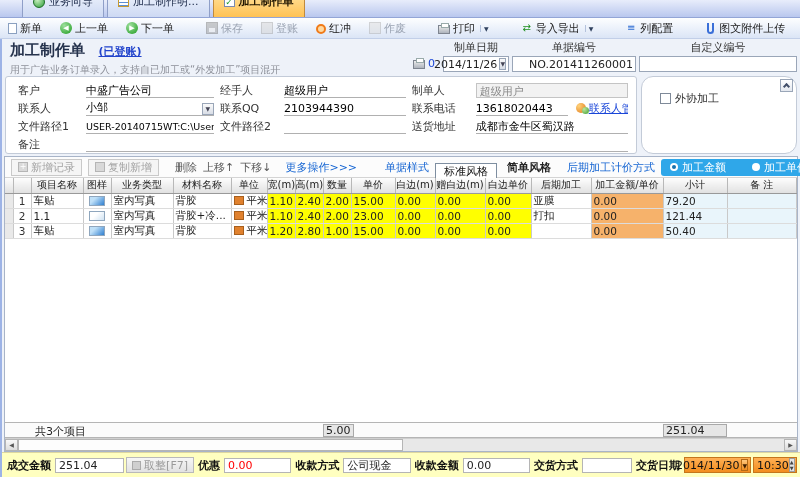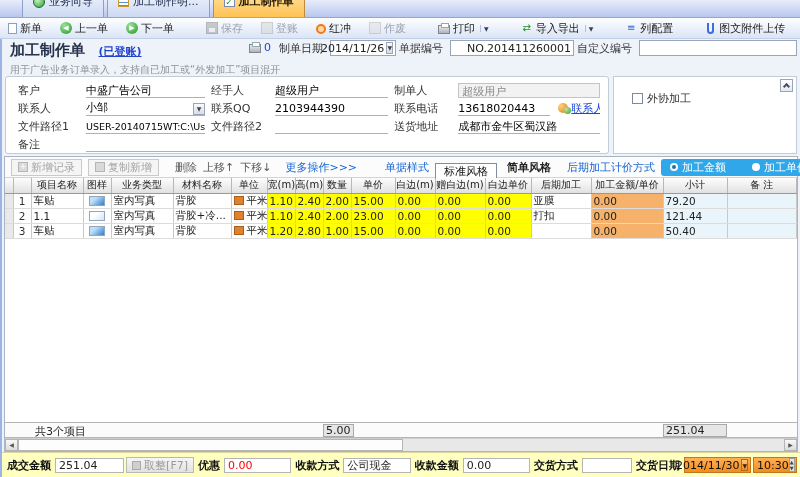--- a/index.html
+++ b/index.html
@@ -46,32 +46,32 @@
   .ic-people-icon::after { content:""; position:absolute; right:-3px; bottom:-1px; width:7px; height:7px; border-radius:50%; background:radial-gradient(circle at 30% 30%,#bfe6a0,#3e9e2e);}
   
   .content { border-left:2px solid #9db3e6; height:438px; display:flex; flex-direction:column;}
   .hdr { height:36px; position:relative; padding:2px 0 0 8px;}
   .title { font-size:15px; font-weight:bold; color:#26334d; display:inline-block;}
   .postedlink { color:#2244cc; text-decoration:underline; font-weight:bold; font-size:11px; margin-left:10px;}
   .subtitle { color:#8d9099; font-size:10px; margin-top:3px;}
   .hdr-right { position:absolute; right:3px; top:1px; display:flex; gap:3px; align-items:flex-end;}
   .pcount { display:flex; align-items:center; gap:3px; margin:0 5px 2px 0;}
   .pcount a { color:#1a46d8; text-decoration:none; font-size:11px;}
-  .fgroup { display:flex; align-items:center; gap:7px;}
+  .fgroup { display:flex; flex-direction:column; align-items:center; gap:1px;}
   .flabel { font-size:11px; color:#333;}
   .fbox { height:16px; background:#fff; border:1px solid #9aa6b8; display:flex; align-items:center; justify-content:flex-end; padding:0 2px; font-size:11px;}
   .fbox.date { width:66px;}
   .fbox.docno { width:124px;}
   .fbox.custom { width:158px;}
   .ddbtn { width:12px; height:12px; margin-left:2px; background:linear-gradient(#fafafa,#d8dde6); border:1px solid #9aa6b8; font-size:6px; line-height:10px; text-align:center; color:#445;}
   
   .panels { height:81px; display:flex; gap:4px; padding:1px 3px 2px 3px;}
   .panel { flex:1; background:#fff; border:1px solid #c3cbd8; border-radius:3px; padding:4px 8px 2px 12px;
     display:grid; grid-template-columns:62px 1.05fr 58px 1fr 58px 1.25fr; grid-auto-rows:18px; align-items:center; column-gap:6px;}
-  .rpanel { width:184px; background:#fff; border:1px solid #c3cbd8; border-radius:0; position:relative; padding:14px 0 0 18px;}
+  .rpanel { width:156px; background:#fff; border:1px solid #c3cbd8; border-radius:12px; position:relative; padding:14px 0 0 18px;}
   .lbl { color:#333; white-space:nowrap; overflow:hidden;}
   .val { border-bottom:1px solid #b0b0b0; height:15px; line-height:15px; white-space:nowrap; overflow:hidden; color:#000;}
   .val.small { font-size:9.5px;}
   .val.dis { border:1px solid #c4c4c4; background:#f2f2f2; color:#8a8a8a; padding:0 3px;}
   .combo { display:flex; justify-content:space-between; align-items:flex-end;}
   .combo .ddbtn { margin:0;}
   .phonewrap { display:flex; align-items:center; gap:8px; overflow:hidden;}
   .phonewrap .val { flex:0 0 92px;}
   .bluelink { color:#1a46d8; white-space:nowrap; display:flex; align-items:center; gap:3px;}
   .span5 { grid-column:2 / 7;}

